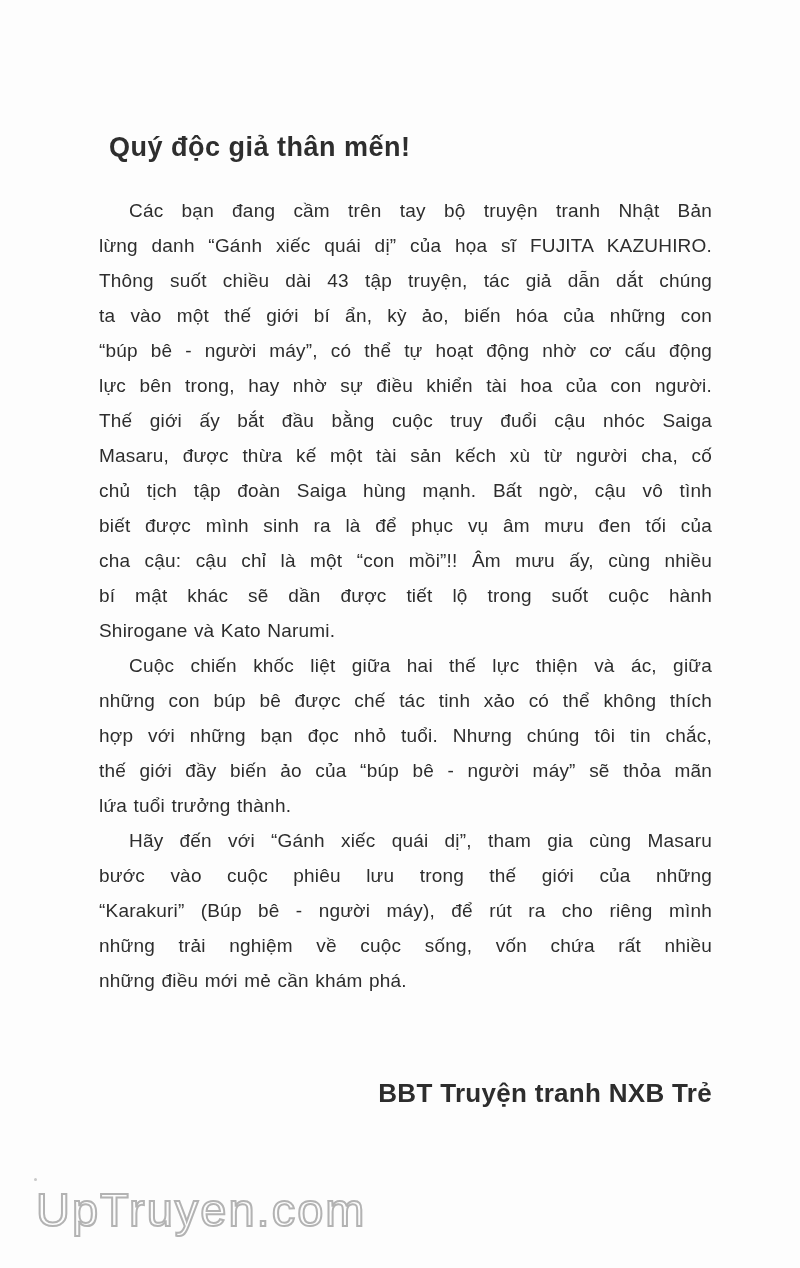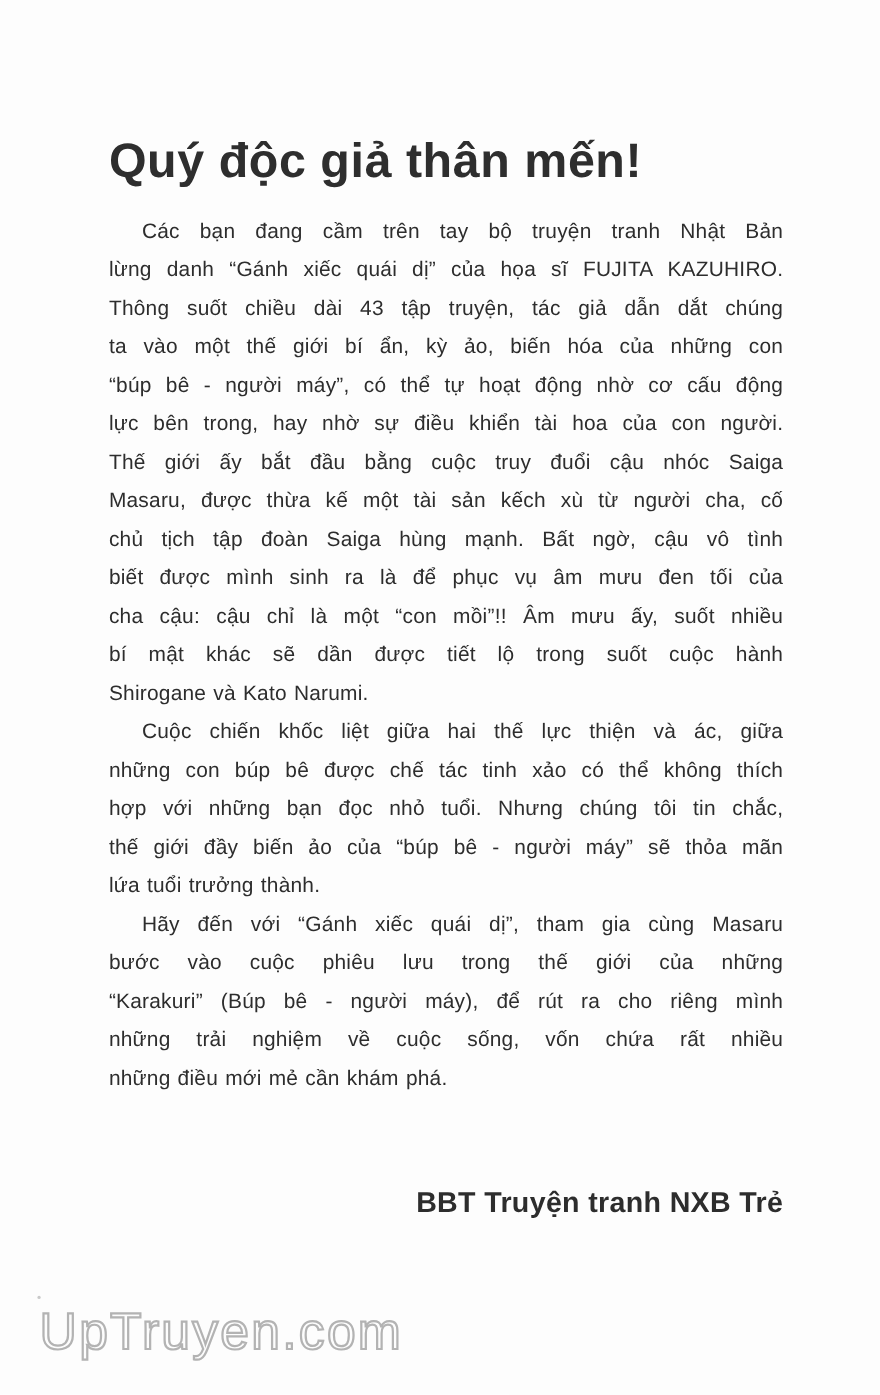--- a/index.html
+++ b/index.html
@@ -15,22 +15,22 @@
     width: 800px;
     height: 1268px;
     background: #fdfdfd;
     font-family: "Liberation Sans", sans-serif;
     color: #2d2d2d;
   }
   .heading {
     position: absolute;
     left: 99px;
     top: 122px;
-    margin: 0;
-    font-size: 44px;
+    margin: 10px;
+    font-size: 27px;
     font-weight: 700;
     letter-spacing: 0.5px;
     color: #2e2e2e;
     white-space: nowrap;
   }
   .letter-body {
     position: absolute;
     left: 99px;
     top: 193px;
     width: 613px;
@@ -94,21 +94,21 @@
       <div class="line first">Các bạn đang cầm trên tay bộ truyện tranh Nhật Bản</div>
       <div class="line">lừng danh “Gánh xiếc quái dị” của họa sĩ FUJITA KAZUHIRO.</div>
       <div class="line">Thông suốt chiều dài 43 tập truyện, tác giả dẫn dắt chúng</div>
       <div class="line">ta vào một thế giới bí ẩn, kỳ ảo, biến hóa của những con</div>
       <div class="line">“búp bê - người máy”, có thể tự hoạt động nhờ cơ cấu động</div>
       <div class="line">lực bên trong, hay nhờ sự điều khiển tài hoa của con người.</div>
       <div class="line">Thế giới ấy bắt đầu bằng cuộc truy đuổi cậu nhóc Saiga</div>
       <div class="line">Masaru, được thừa kế một tài sản kếch xù từ người cha, cố</div>
       <div class="line">chủ tịch tập đoàn Saiga hùng mạnh. Bất ngờ, cậu vô tình</div>
       <div class="line">biết được mình sinh ra là để phục vụ âm mưu đen tối của</div>
-      <div class="line">cha cậu: cậu chỉ là một “con mồi”!! Âm mưu ấy, suốt nhiều</div>
+      <div class="line">cha cậu: cậu chỉ là một “con mồi”!! Âm mưu ấy, cùng nhiều</div>
       <div class="line">bí mật khác sẽ dần được tiết lộ trong suốt cuộc hành</div>
       <div class="line last">Shirogane và Kato Narumi.</div>
       <div class="line first">Cuộc chiến khốc liệt giữa hai thế lực thiện và ác, giữa</div>
       <div class="line">những con búp bê được chế tác tinh xảo có thể không thích</div>
       <div class="line">hợp với những bạn đọc nhỏ tuổi. Nhưng chúng tôi tin chắc,</div>
       <div class="line">thế giới đầy biến ảo của “búp bê - người máy” sẽ thỏa mãn</div>
       <div class="line last">lứa tuổi trưởng thành.</div>
       <div class="line first">Hãy đến với “Gánh xiếc quái dị”, tham gia cùng Masaru</div>
       <div class="line">bước vào cuộc phiêu lưu trong thế giới của những</div>
       <div class="line">“Karakuri” (Búp bê - người máy), để rút ra cho riêng mình</div>

